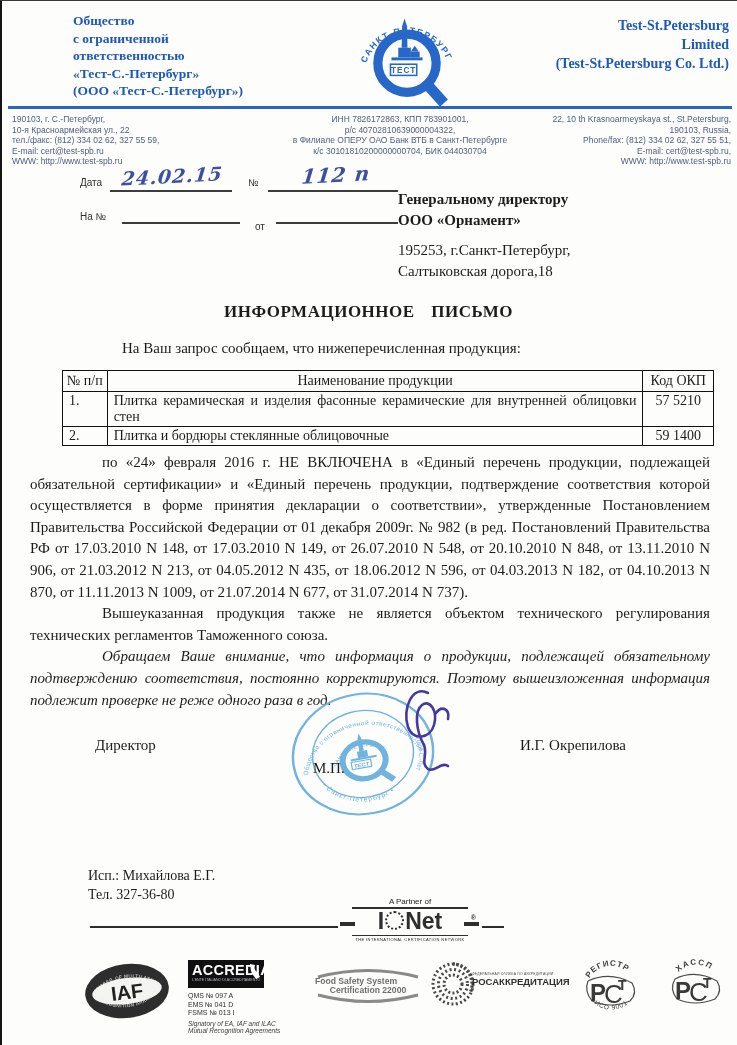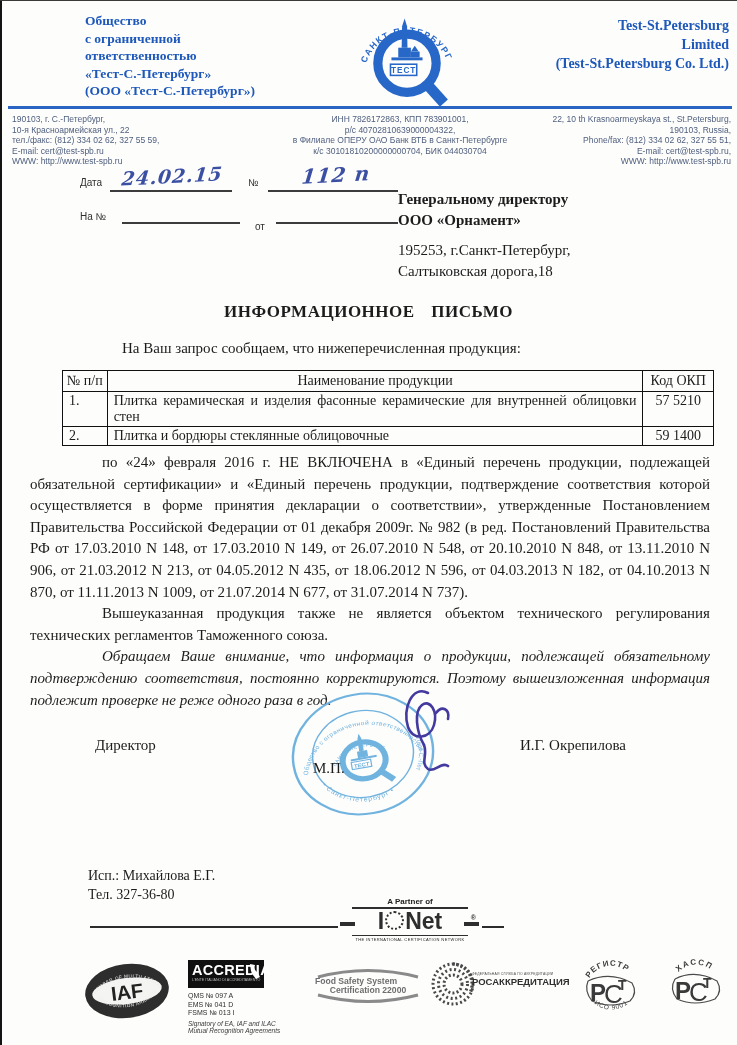--- a/index.html
+++ b/index.html
@@ -3,21 +3,21 @@
 <meta charset="utf-8">
 <style>
   html,body{margin:0;padding:0;}
   body{width:737px;height:1045px;background:#fdfdfc;position:relative;overflow:hidden;
        font-family:"Liberation Serif",serif;color:#1c1c1c;}
   .abs{position:absolute;}
   
   .scan-left{left:0;top:0;width:2px;height:1045px;background:#141414;}
   .scan-top{left:0;top:0;width:737px;height:1px;background:#3a3a3a;}
   
-  .co-ru{left:85px;top:12px;color:#1d58ba;font-weight:bold;font-size:13.5px;line-height:17.5px;}
+  .co-ru{left:73px;top:12px;color:#1d58ba;font-weight:bold;font-size:13.5px;line-height:17.5px;}
   .co-en{right:8px;top:16px;color:#1d58ba;font-weight:bold;font-size:14px;line-height:19px;text-align:right;}
   .logo-svg{left:352px;top:3px;}
   .blue-rule{left:8px;top:106px;width:724px;height:3px;background:#2a65c3;}
   .addr{font-family:"Liberation Sans",sans-serif;font-size:8.5px;line-height:10.5px;color:#4e5e7e;top:114px;}
   .addr-ru{left:12px;width:225px;text-align:left;}
   .addr-bank{left:250px;width:300px;text-align:center;}
   .addr-en{right:6px;width:230px;text-align:right;}
   
   .lbl{font-family:"Liberation Sans",sans-serif;font-size:10px;color:#2f2f2f;}
   .uline{height:2px;background:#3c3c3c;}
@@ -51,21 +51,21 @@
   .inksig{left:398px;top:683px;}
   
   .executor{left:88px;top:866px;font-size:14px;line-height:19px;}
   .thinline{height:1.5px;background:#2c2c2c;}
   .l-line{left:90px;top:926px;width:248px;}
   .r-line{left:482px;top:926px;width:22px;}
   .dashbar{height:3.5px;background:#2e2e2e;top:922px;width:15px;}
   .dash-l{left:340px;}
   .dash-r{left:464px;}
   .iqnet{left:352px;top:897px;width:116px;text-align:center;color:#222;}
-  .iqnet .partner{font-family:"Liberation Sans",sans-serif;font-size:8px;font-weight:bold;}
+  .iqnet .partner{font-family:"Liberation Sans",sans-serif;font-size:8px;font-weight:normal;}
   .iqnet .word{border-top:2.5px solid #2e2e2e;margin-top:1px;font-family:"Liberation Sans",sans-serif;
                font-size:23px;font-weight:bold;color:#2e2e2e;line-height:25px;position:relative;}
   .iqnet .qdot{display:inline-block;width:15px;height:15px;border:2.6px dotted #2e2e2e;border-radius:50%;
                vertical-align:-1px;margin:0 1px;}
   .iqnet .reg{position:absolute;top:-4px;right:-8px;font-size:7px;}
   .iqnet .subtitle{font-family:"Liberation Sans",sans-serif;font-size:4px;letter-spacing:.4px;
                    border-top:1px solid #2e2e2e;padding-top:1px;margin-top:1px;}
   
   .accredia{left:188px;top:960px;width:110px;font-family:"Liberation Sans",sans-serif;}
   .acc-box{width:76px;height:28px;background:#101010;color:#fff;position:relative;}

